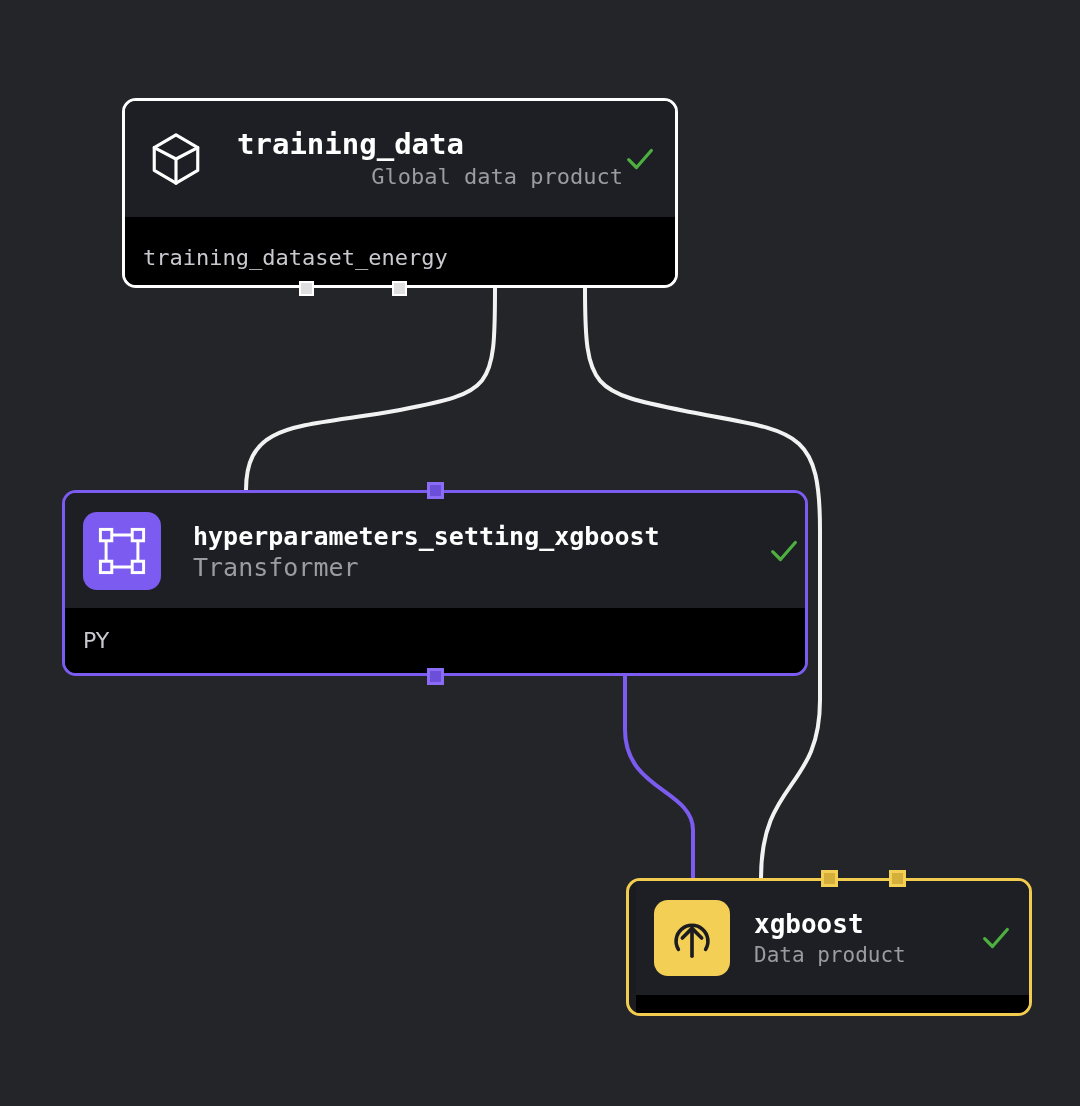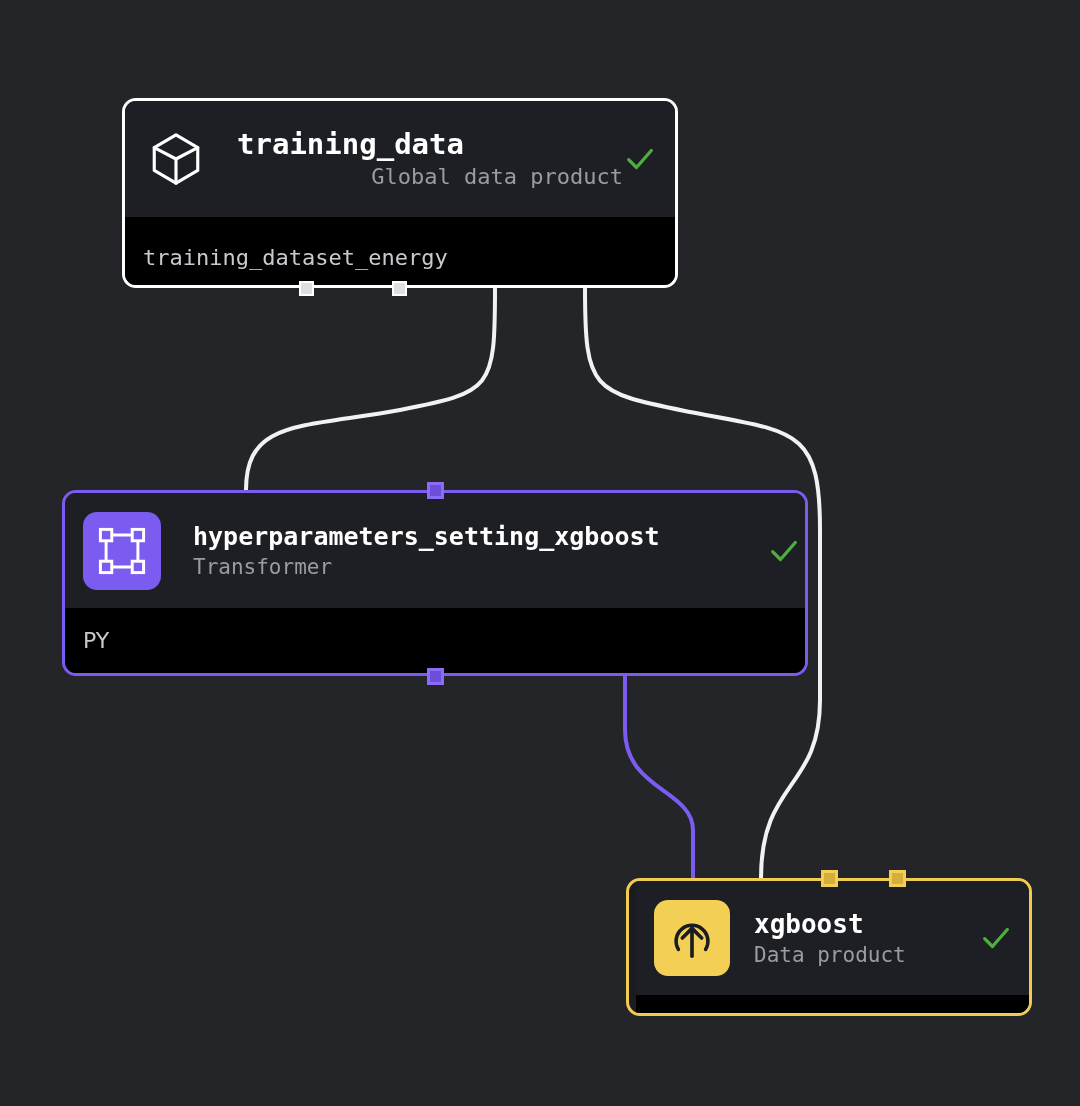--- a/index.html
+++ b/index.html
@@ -68,21 +68,21 @@
   #node-hyperparameters{
     left:62px;top:490px;width:746px;height:186px;
     border:3px solid #7c5cf0;
   }
   #node-hyperparameters .node-head{height:115px;padding:0 4px 0 18px;}
   #node-hyperparameters .node-icon{
     width:78px;height:78px;border-radius:14px;background:#7c5cf0;
   }
   #node-hyperparameters .node-text{margin-left:32px;}
   #node-hyperparameters .node-title{font-size:25px;line-height:33px;}
-  #node-hyperparameters .node-sub{font-size:21px;line-height:29px;}
+  #node-hyperparameters .node-sub{font-size:25px;line-height:29px;}
   #node-hyperparameters .node-foot{
     height:65px;padding-left:18px;font-size:22px;
     font-family:"DejaVu Sans","Liberation Sans",sans-serif;
   }
   .port-purple{
     width:17px;height:17px;background:#6b4fd8;border:3px solid #8a6cf6;
   }
   #port-hp-top{left:427px;top:482px;}
   #port-hp-bottom{left:427px;top:668px;}
 

